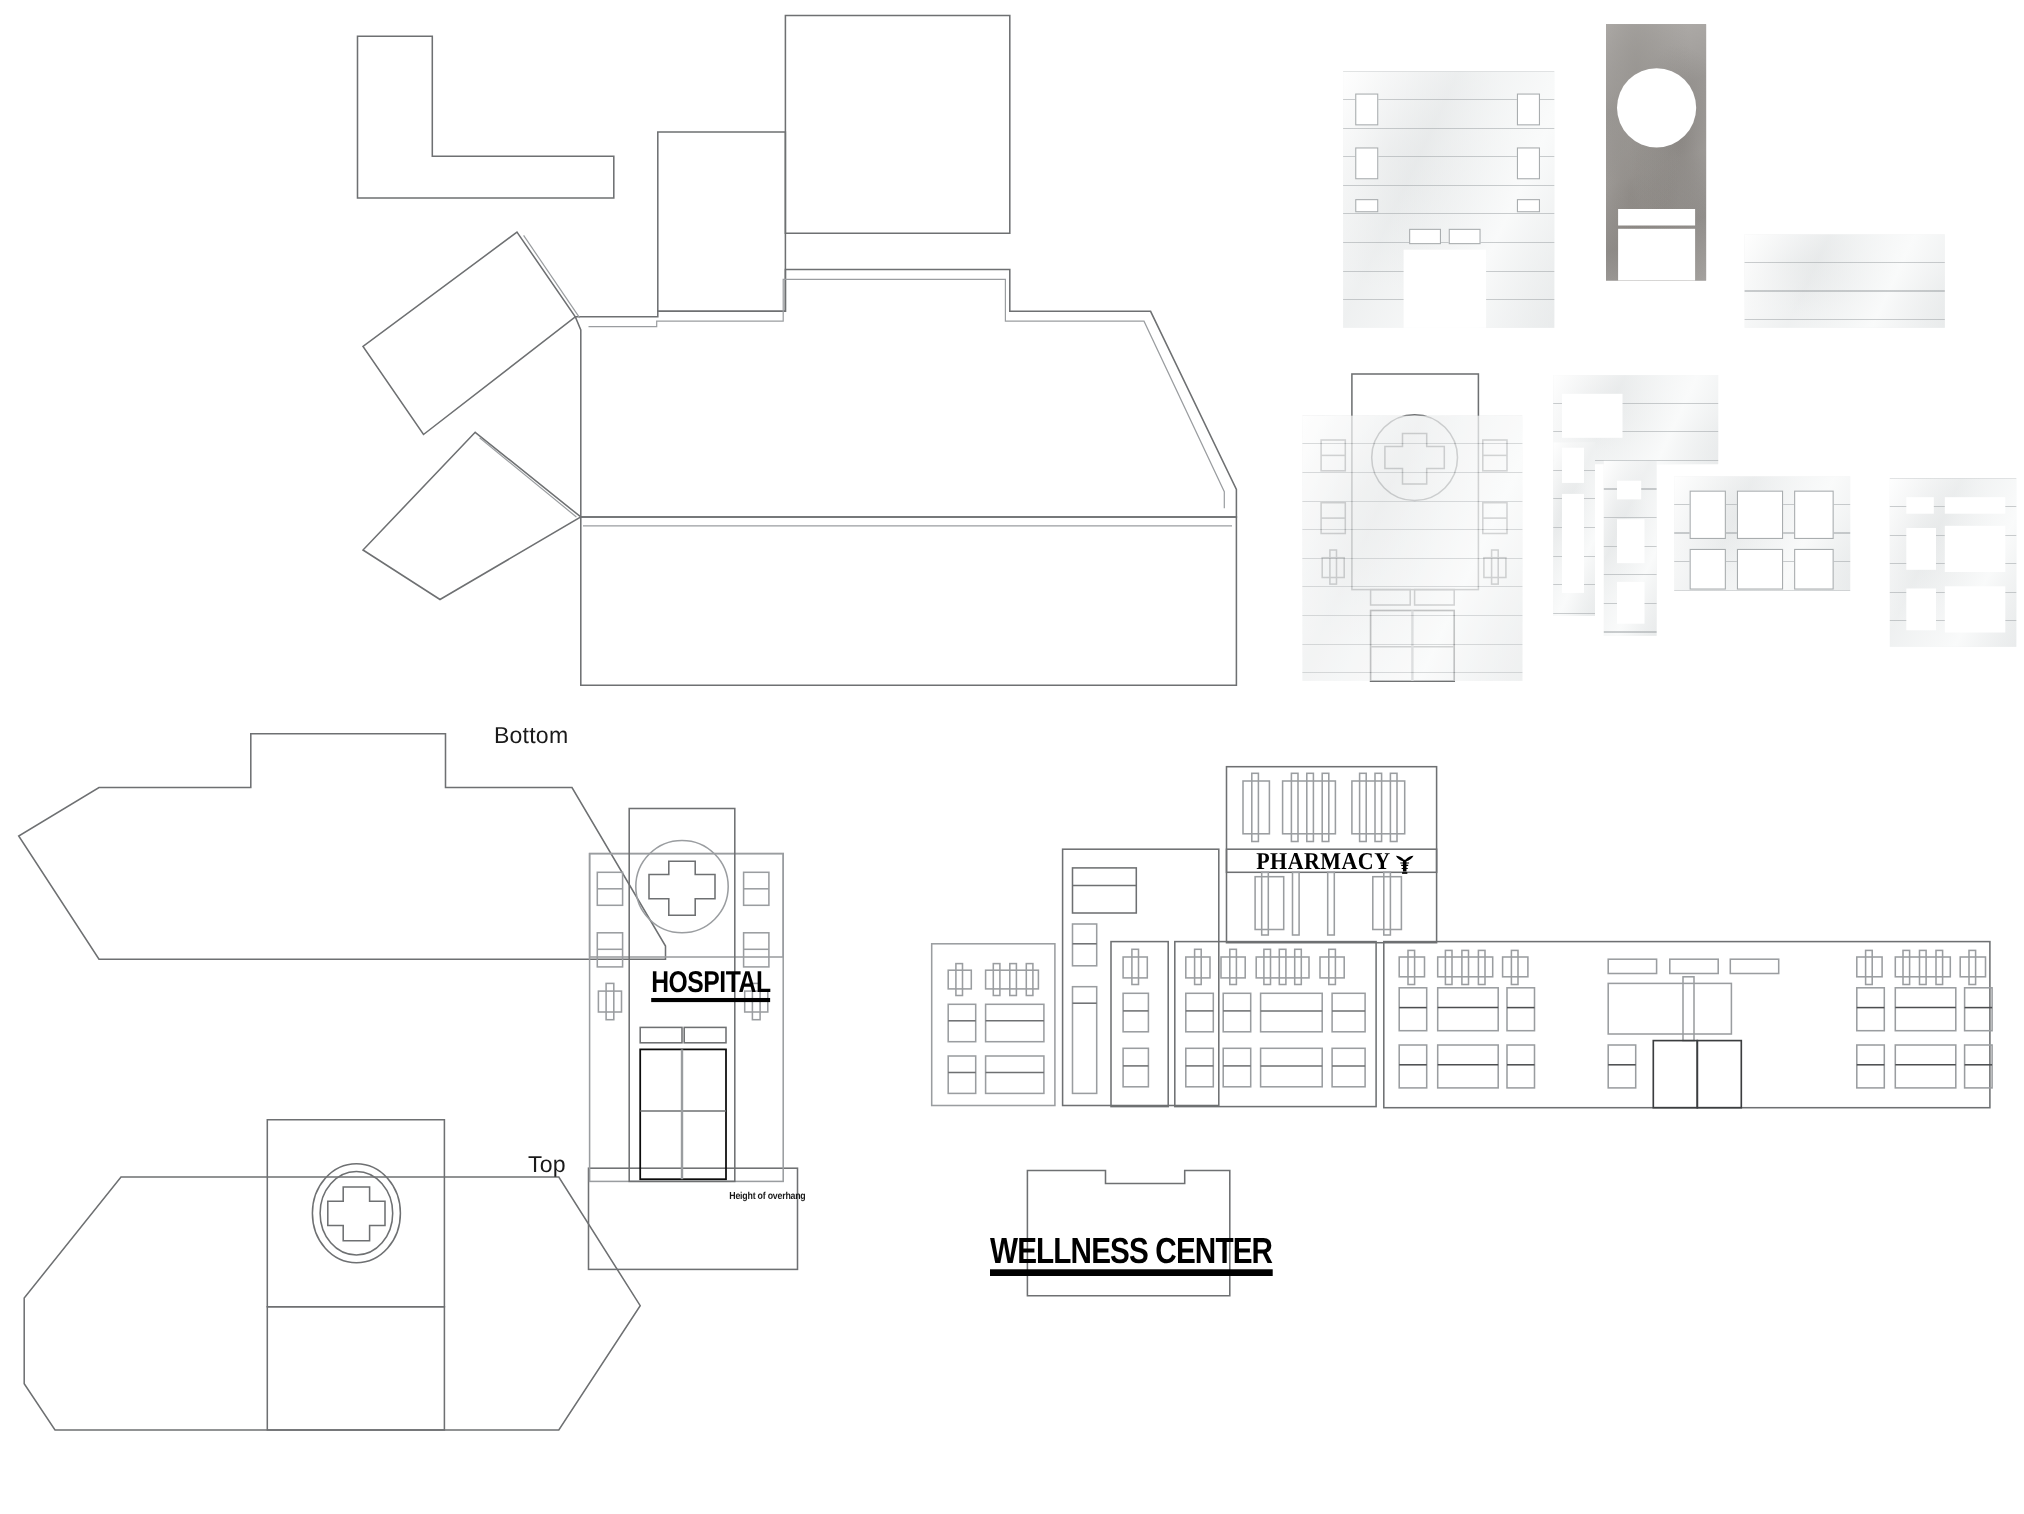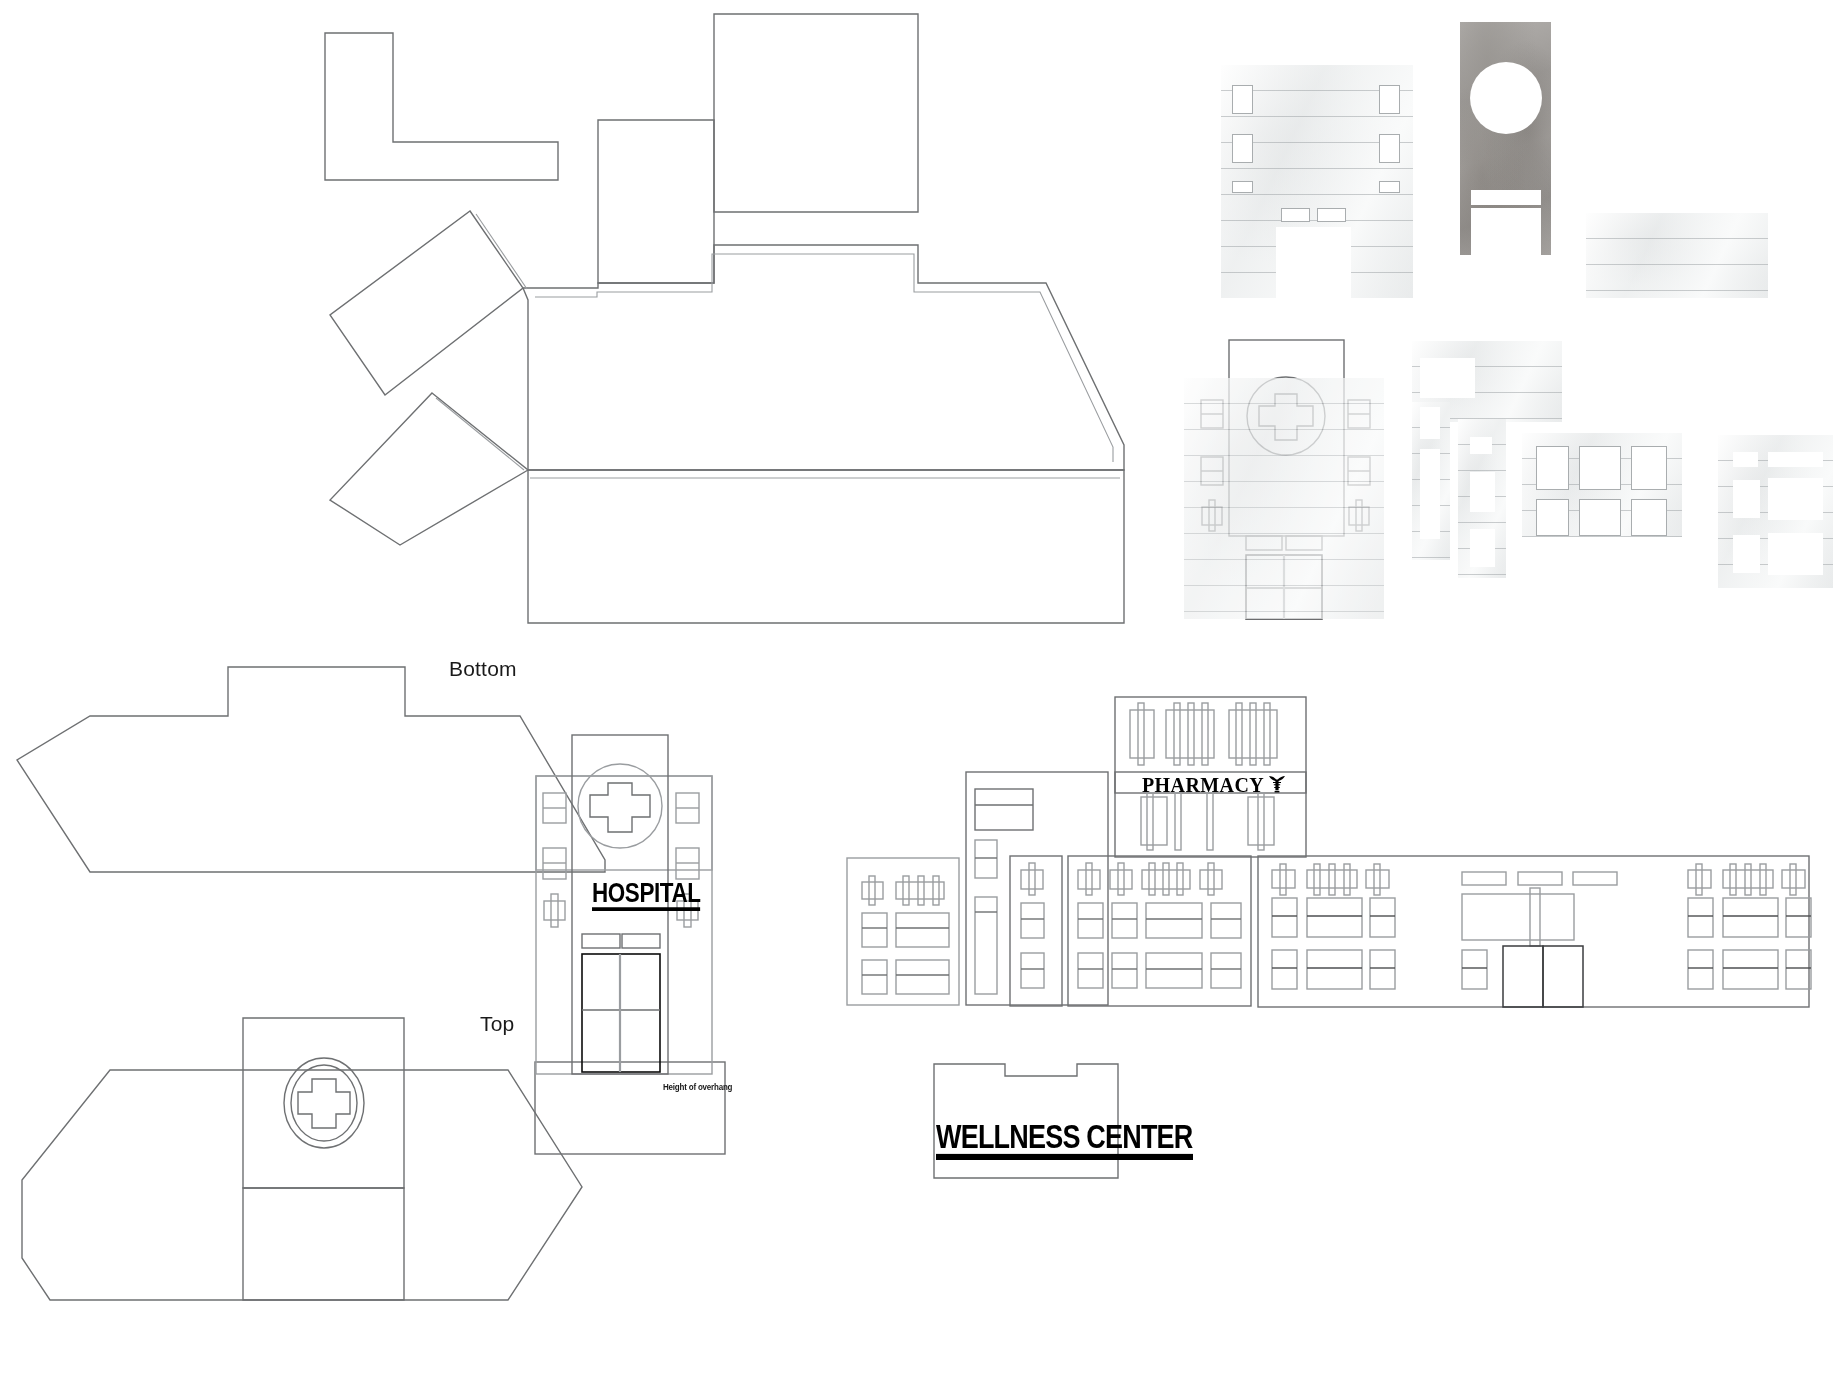--- a/index.html
+++ b/index.html
@@ -449,33 +449,33 @@
     <div class="tex-cut" style="left:15px; top:17px; width:25px; height:15px;"></div>
     <div class="tex-cut" style="left:50px; top:17px; width:55px; height:15px;"></div>
     <div class="tex-cut" style="left:15px; top:45px; width:27px; height:38px;"></div>
     <div class="tex-cut" style="left:50px; top:43px; width:55px; height:42px;"></div>
     <div class="tex-cut" style="left:15px; top:100px; width:27px; height:38px;"></div>
     <div class="tex-cut" style="left:50px; top:98px; width:55px; height:42px;"></div>
   </div>
 
   <div class="lbl lbl-plain" style="left:449px; top:657px;">Bottom</div>
 
-  <div class="lbl lbl-plain" style="left:480px; top:1012px;text-align:center;">Top</div>
+  <div class="lbl lbl-plain" style="left:480px; top:1047px;text-align:center;">Top</div>
 
   <div class="lbl lbl-tiny" style="left:663px; top:1082px;">Height of overhang</div>
 
   <div class="lbl" style="left:592px; top:886px;">
     <span class="sign-text sign-hospital">HOSPITAL</span>
   </div>
 
-  <div class="lbl" style="left:936px; top:1128px;">
+  <div class="lbl" style="left:900px; top:1128px;">
     <span class="sign-text sign-wellness">WELLNESS CENTER</span>
   </div>
 
-  <div class="lbl" style="left:1142px; top:774px; display:flex; gap:4px;">
+  <div class="lbl" style="left:1142px; top:774px; display:flex; align-items:center; gap:4px;">
     <span class="sign-pharmacy">PHARMACY</span>
     <svg width="18" height="20" viewBox="0 0 18 20" aria-hidden="true">
       <g fill="#000">
         <path d="M1,2 C3.4,2 6.2,3.2 8.3,5.6 L9.7,5.6 C11.8,3.2 14.6,2 17,2 C15.6,4.6 13.2,6.3 10.6,6.9 L10.6,8.0 L13.0,8.0 L13.0,9.1 L10.6,9.1 L10.6,10.2 L12.2,10.2 L12.2,11.2 L10.6,11.2 L10.6,13.0 L11.8,13.0 L11.8,14.0 L10.6,14.0 L10.6,16.3 L7.4,16.3 L7.4,14.0 L6.2,14.0 L6.2,13.0 L7.4,13.0 L7.4,11.2 L5.8,11.2 L5.8,10.2 L7.4,10.2 L7.4,9.1 L5.0,9.1 L5.0,8.0 L7.4,8.0 L7.4,6.9 C4.8,6.3 2.4,4.6 1,2 Z"></path>
         <rect x="6.6" y="16.9" width="4.8" height="1.5"></rect>
       </g>
     </svg>
   </div>
 
 </div>

